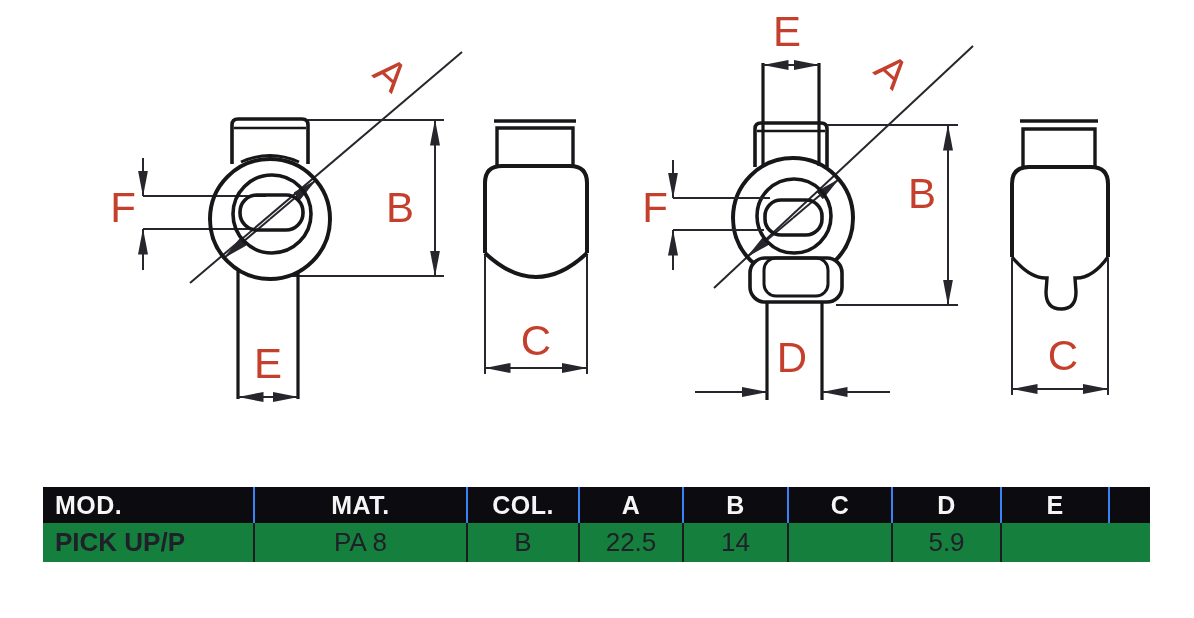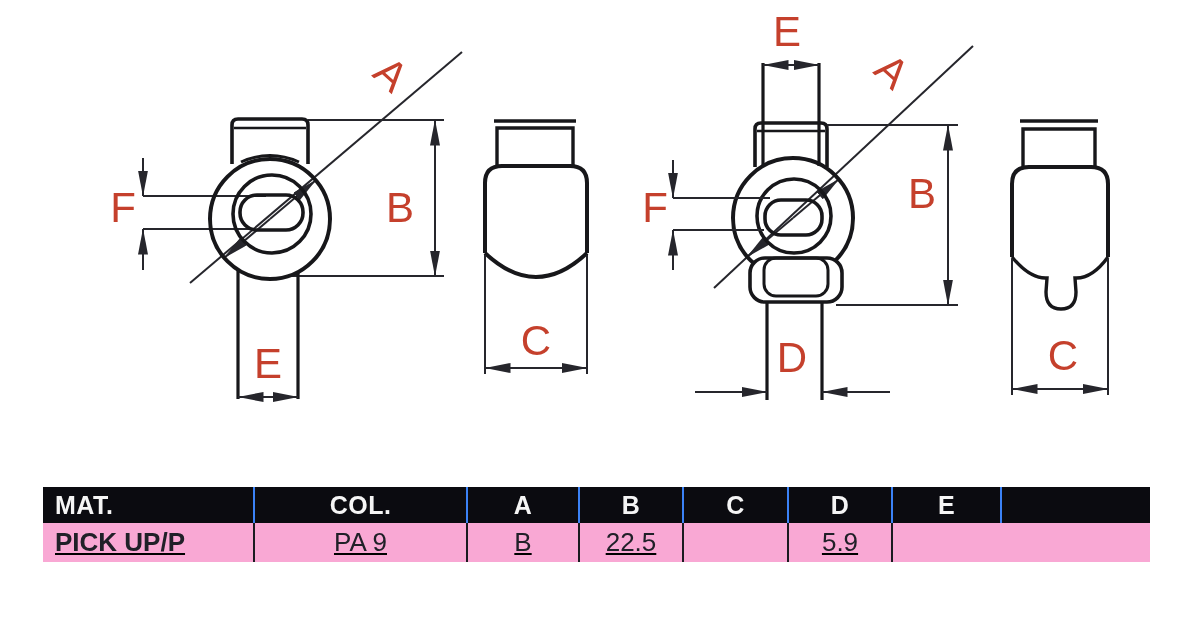--- a/index.html
+++ b/index.html
@@ -26,21 +26,21 @@
     display:grid;
     grid-template-columns:210px 213px 112px 104px 105px 104px 109px 108px 42px;
   }
   .spec-header { background:#0b0b10; height:36px; }
   .spec-header .cell {
     color:#f5f5f5; font-weight:bold; font-size:25px;
     display:flex; align-items:center; justify-content:center;
     border-left:2px solid #3b82f6; letter-spacing:0.5px;
   }
   .spec-header .cell:first-child { justify-content:flex-start; padding-left:12px; border-left:none; }
-  .spec-row { height:39px; background:#f9a8d4;text-decoration:underline; }
+  .spec-row { height:39px; background:#15803d; }
   .spec-row .cell {
     color:#202028; font-size:26px;
     display:flex; align-items:center; justify-content:center;
     border-left:2px solid #1b1b20;
   }
   .spec-row .cell:first-child { justify-content:flex-start; padding-left:12px; border-left:none; font-weight:bold; }
 </style>
 </head>
 <body>
 
@@ -149,33 +149,35 @@
       <line class="dimline" x1="1012" y1="259" x2="1012" y2="395"></line>
       <line class="dimline" x1="1108" y1="259" x2="1108" y2="395"></line>
       <line class="dimline" x1="1012" y1="389" x2="1108" y2="389" marker-start="url(#arr)" marker-end="url(#arr)"></line>
 
       <text x="1063" y="370" text-anchor="middle">C</text>
     </g>
   </svg>
 
   <div class="spec-table">
     <div class="spec-header">
+      <div class="cell">MOD.</div>
       <div class="cell">MAT.</div>
       <div class="cell">COL.</div>
       <div class="cell">A</div>
       <div class="cell">B</div>
       <div class="cell">C</div>
       <div class="cell">D</div>
       <div class="cell">E</div>
       <div class="cell"></div>
     </div>
     <div class="spec-row">
       <div class="cell">PICK UP/P</div>
-      <div class="cell">PA 9</div>
+      <div class="cell">PA 8</div>
       <div class="cell">B</div>
       <div class="cell">22.5</div>
+      <div class="cell">14</div>
       <div class="cell"></div>
       <div class="cell">5.9</div>
       <div class="cell"></div>
     </div>
   </div>
 
 </div>
 
 </body></html>

